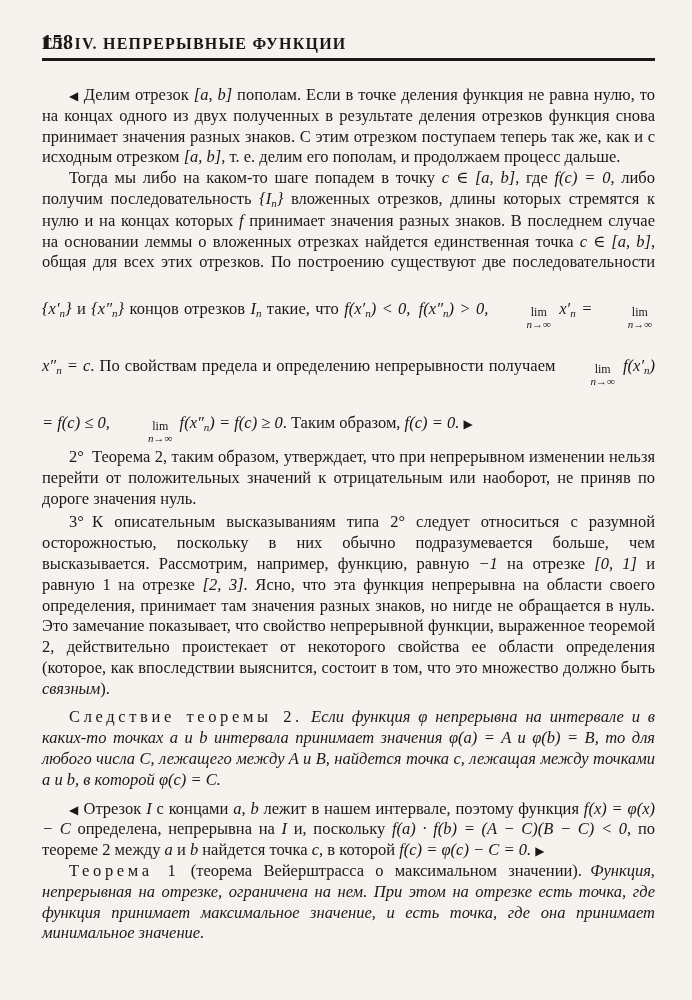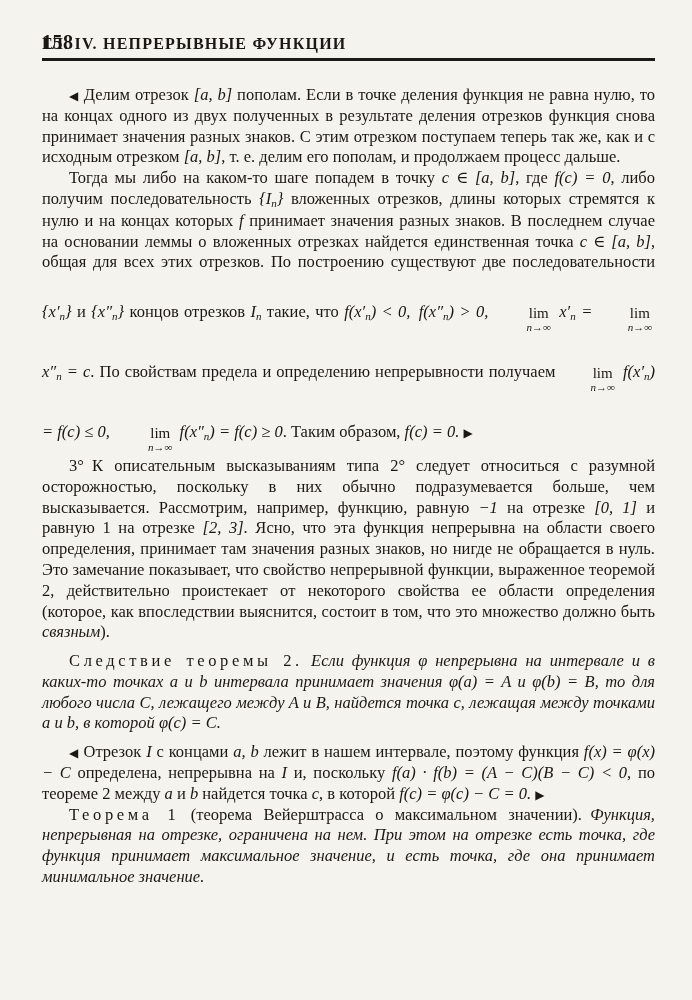--- a/index.html
+++ b/index.html
@@ -57,36 +57,37 @@
     font-size:12px;
     font-style:normal;
   }
   .lim{
     display:inline-block;
     text-align:center;
     vertical-align:-0.82em;
     line-height:1;
     margin:0 3px;
   }
-  .lim .lim-top{display:block;font-size:15px;font-style:normal;margin-top:33px;}
+  .lim .lim-top{display:block;font-size:12px;font-style:normal;margin-top:33px;}
   .lim .lim-under{
     display:block;font-size:11px;margin-top:1px;font-style:italic;
     font-family:"Liberation Serif","DejaVu Serif","DejaVu Sans",serif;
   }
 </style>
 </head>
 <body>
 
 <div class="page">
   <div class="running-head">
     <span class="page-number">158</span>
     <span class="chapter-title">ГЛ. IV.  НЕПРЕРЫВНЫЕ ФУНКЦИИ</span>
   </div>
 
   <div class="body-text">
     <p class="para gap-l"><span class="seg-tri">◀ </span><span class="seg-t">Делим отрезок </span><span class="seg-m">[a, b]</span><span class="seg-t"> пополам. Если в точке деления функция не равна нулю, то на концах одного из двух полученных в результате деления отрезков функция снова принимает значения разных знаков. С этим отрезком поступаем теперь так же, как и с исходным отрезком </span><span class="seg-m">[a, b]</span><span class="seg-t">, т. е. делим его пополам, и продолжаем процесс дальше.</span></p>
     <p class="para"><span class="seg-t">Тогда мы либо на каком-то шаге попадем в точку </span><span class="seg-m">c ∈ [a, b]</span><span class="seg-t">, где </span><span class="seg-m">f(c) = 0</span><span class="seg-t">, либо получим последовательность </span><span class="seg-m">{I</span><span class="seg-sub">n</span><span class="seg-m">}</span><span class="seg-t"> вложенных отрезков, длины которых стремятся к нулю и на концах которых </span><span class="seg-m">f</span><span class="seg-t"> принимает значения разных знаков. В последнем случае на основании леммы о вложенных отрезках найдется единственная точка </span><span class="seg-m">c ∈ [a, b]</span><span class="seg-t">, общая для всех этих отрезков. По построению существуют две последовательности </span><span class="seg-m">{x′</span><span class="seg-sub">n</span><span class="seg-m">}</span><span class="seg-t"> и </span><span class="seg-m">{x″</span><span class="seg-sub">n</span><span class="seg-m">}</span><span class="seg-t"> концов отрезков </span><span class="seg-m">I</span><span class="seg-sub">n</span><span class="seg-t"> такие, что </span><span class="seg-m">f(x′</span><span class="seg-sub">n</span><span class="seg-m">) &lt; 0, f(x″</span><span class="seg-sub">n</span><span class="seg-m">) &gt; 0, </span><span class="lim"><span class="lim-top">lim</span><span class="lim-under">n→∞</span></span><span class="seg-m"> x′</span><span class="seg-sub">n</span><span class="seg-m"> = </span><span class="lim"><span class="lim-top">lim</span><span class="lim-under">n→∞</span></span><span class="seg-m"> x″</span><span class="seg-sub">n</span><span class="seg-m"> = c</span><span class="seg-t">. По свойствам предела и определению непрерывности получаем </span><span class="lim"><span class="lim-top">lim</span><span class="lim-under">n→∞</span></span><span class="seg-m"> f(x′</span><span class="seg-sub">n</span><span class="seg-m">) = f(c) ≤ 0, </span><span class="lim"><span class="lim-top">lim</span><span class="lim-under">n→∞</span></span><span class="seg-m"> f(x″</span><span class="seg-sub">n</span><span class="seg-m">) = f(c) ≥ 0</span><span class="seg-t">. Таким образом, </span><span class="seg-m">f(c) = 0. </span><span class="seg-tri">▶</span></p>
+    <p class="para gap-s"><span class="seg-t">2° Теорема 2, таким образом, утверждает, что при непрерывном изменении нельзя перейти от положительных значений к отрицательным или наоборот, не приняв по дороге значения нуль.</span></p>
     <p class="para gap-s"><span class="seg-t">3° К описательным высказываниям типа 2° следует относиться с разумной осторожностью, поскольку в них обычно подразумевается больше, чем высказывается. Рассмотрим, например, функцию, равную </span><span class="seg-m">−1</span><span class="seg-t"> на отрезке </span><span class="seg-m">[0, 1]</span><span class="seg-t"> и равную 1 на отрезке </span><span class="seg-m">[2, 3]</span><span class="seg-t">. Ясно, что эта функция непрерывна на области своего определения, принимает там значения разных знаков, но нигде не обращается в нуль. Это замечание показывает, что свойство непрерывной функции, выраженное теоремой 2, действительно проистекает от некоторого свойства ее области определения (которое, как впоследствии выяснится, состоит в том, что это множество должно быть </span><span class="seg-i">связным</span><span class="seg-t">).</span></p>
     <p class="para gap-m"><span class="seg-sp">Следствие теоремы 2.</span><span class="seg-i"> Если функция φ непрерывна на интервале и в каких-то точках a и b интервала принимает значения φ(a) = A и φ(b) = B, то для любого числа C, лежащего между A и B, найдется точка c, лежащая между точками a и b, в которой φ(c) = C.</span></p>
     <p class="para gap-m"><span class="seg-tri">◀ </span><span class="seg-t">Отрезок </span><span class="seg-m">I</span><span class="seg-t"> с концами </span><span class="seg-m">a, b</span><span class="seg-t"> лежит в нашем интервале, поэтому функция </span><span class="seg-m">f(x) = φ(x) − C</span><span class="seg-t"> определена, непрерывна на </span><span class="seg-m">I</span><span class="seg-t"> и, поскольку </span><span class="seg-m">f(a) · f(b) = (A − C)(B − C) &lt; 0</span><span class="seg-t">, по теореме 2 между </span><span class="seg-m">a</span><span class="seg-t"> и </span><span class="seg-m">b</span><span class="seg-t"> найдется точка </span><span class="seg-m">c</span><span class="seg-t">, в которой </span><span class="seg-m">f(c) = φ(c) − C = 0. </span><span class="seg-tri">▶</span></p>
     <p class="para gap-l"><span class="seg-sp">Теорема 1</span><span class="seg-t"> (теорема Вейерштрасса о максимальном значении). </span><span class="seg-i">Функция, непрерывная на отрезке, ограничена на нем. При этом на отрезке есть точка, где функция принимает максимальное значение, и есть точка, где она принимает минимальное значение.</span></p>
   </div>
 </div>
 
 </body></html>

